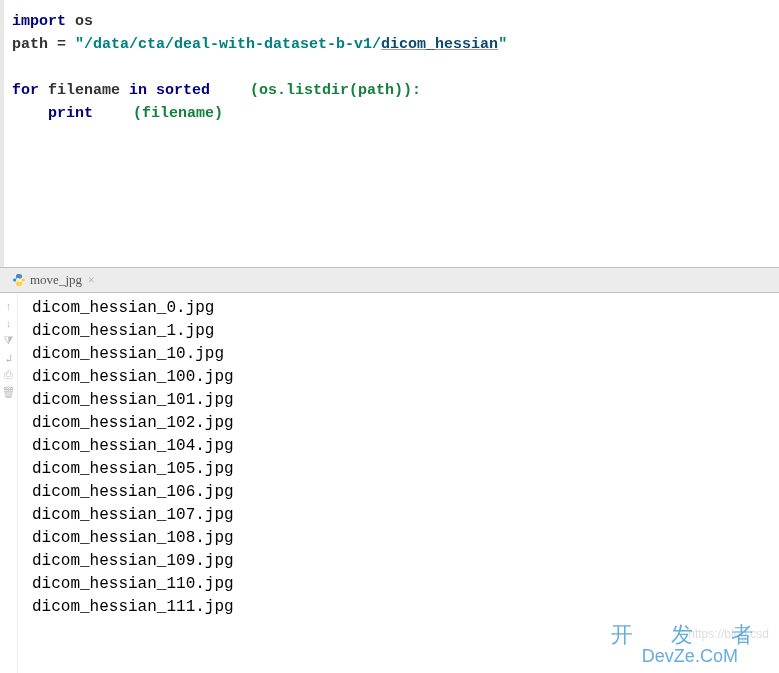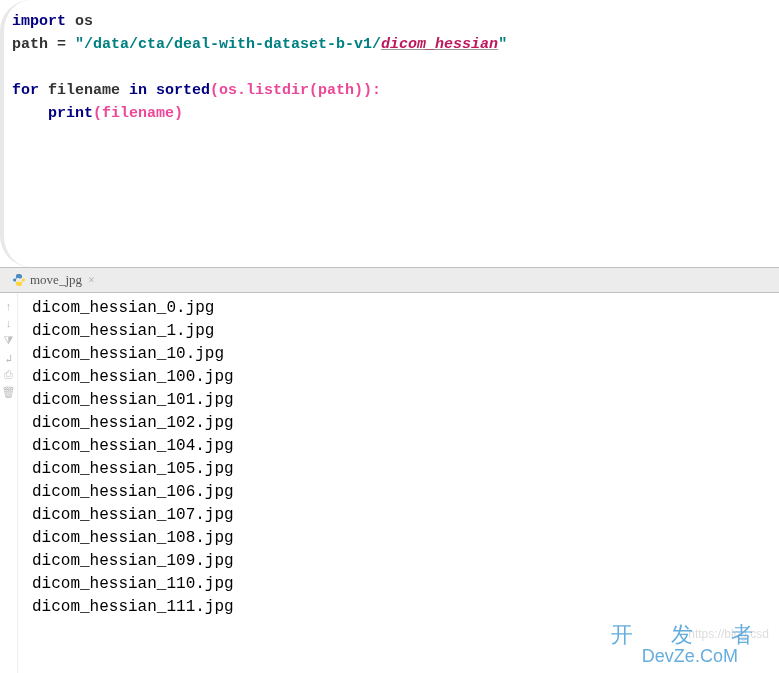--- a/index.html
+++ b/index.html
@@ -13,21 +13,20 @@
       background: #ffffff;
       width: 779px;
       height: 673px;
       overflow: hidden;
     }
     .editor-pane {
       border-left: 4px solid #e8e8e8;
       padding: 10px 0 10px 8px;
       height: 267px;
       background: #ffffff;
-      border-radius: 31px;
     }
     .code-line {
       font-family: "Consolas", "Monaco", "Courier New", monospace;
       white-space: pre;
       line-height: 23px;
       font-size: 15px;
       font-weight: bold;
     }
     .kw-import, .kw-for, .kw-in {
       color: #000080;
@@ -40,31 +39,31 @@
       color: #333333;
     }
     .op {
       color: #333333;
     }
     .string {
       color: #008080;
       font-weight: bold;
     }
     .string-underline {
-      color: #be185d;
+      color: #0c4a6e;
       font-weight: bold;
       text-decoration: underline;
       text-decoration-color: #999;
-      font-style: italic;
     }
     .builtin {
       color: #000080;
     }
     .paren {
-      color: #ec4899;
+      color: #15803d;
+      margin-left: 40px;
     }
     .tab-bar {
       background: #ececec;
       border-top: 1px solid #c0c0c0;
       border-bottom: 1px solid #c0c0c0;
       height: 26px;
       display: flex;
       align-items: center;
       padding-left: 4px;
     }

